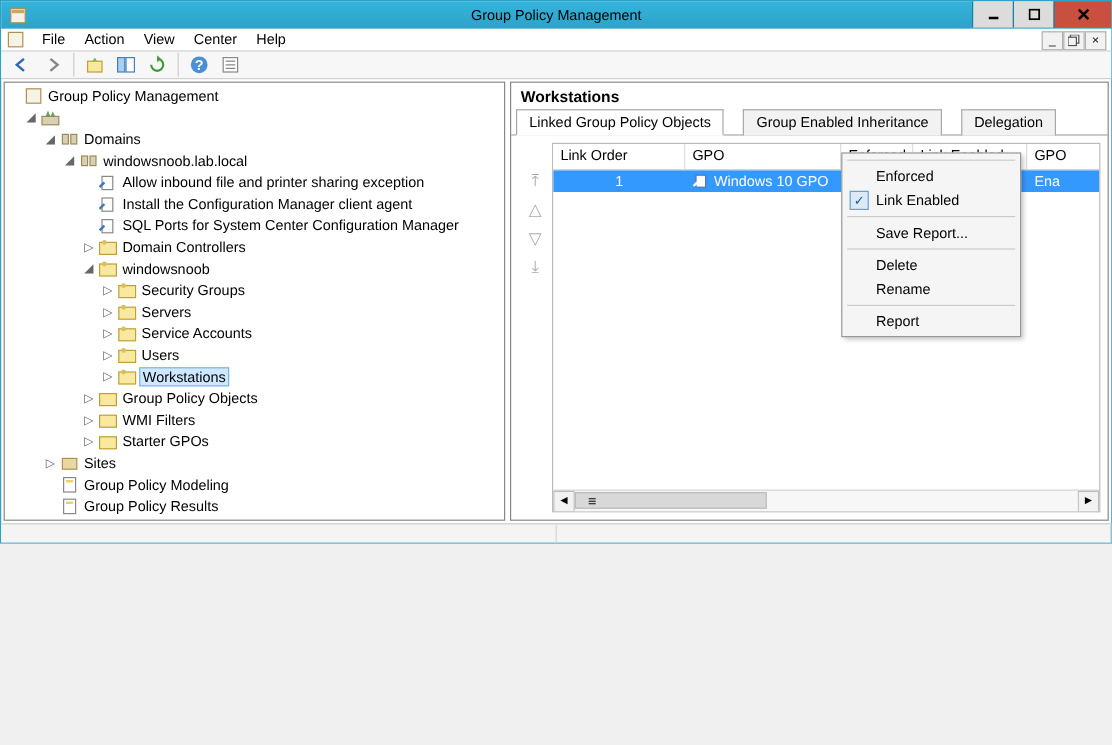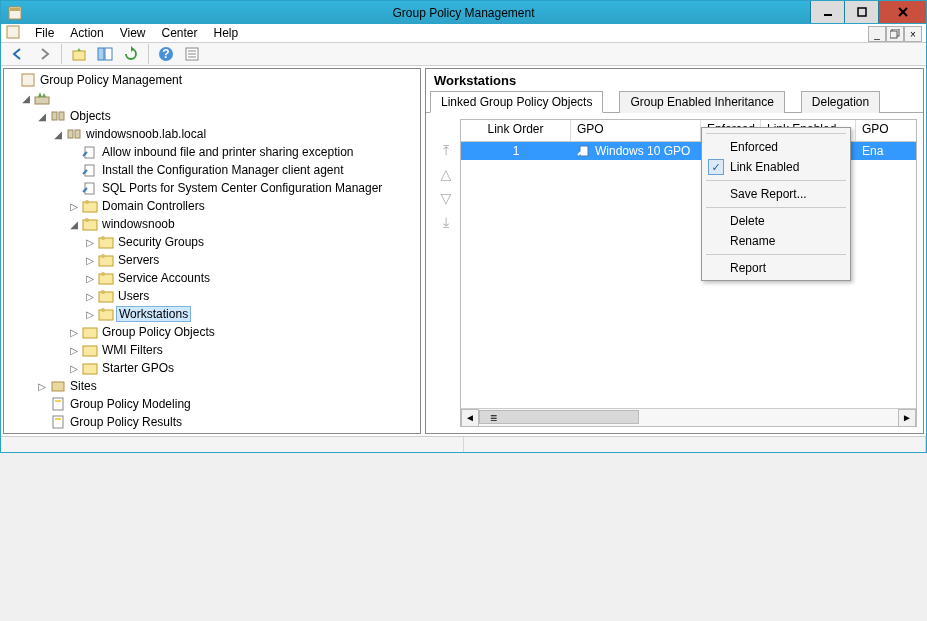--- a/index.html
+++ b/index.html
@@ -32,21 +32,21 @@
   display: flex; align-items: center; justify-content: center;
   border-left: 1px solid #1c7fa0;
   font-family: Arial; font-size: 12px; font-weight: bold;
 }
 .win-btn.min { background: #dcdcdc; }
 .win-btn.max { background: #dcdcdc; }
 .win-btn.close { background: #c94f3e; color: #000; width: 48px; }
 
 .menubar {
   height: 22px; background: #fff;
-  display: flex; padding: 0 4px;
+  display: flex; align-items: center; padding: 0 4px;
   border-bottom: 1px solid #d0d0d0;
   position: relative;
 }
 .menubar .app-icon-sm { width: 16px; height: 16px; margin-right: 6px; }
 .menubar .menu-item { padding: 2px 8px; cursor: default; }
 .menubar .mdi-controls { position: absolute; right: 4px; top: 2px; display: flex; gap: 0; }
 .mdi-btn { width: 18px; height: 16px; border: 1px solid #b0b0b0; background: #f2f2f2; display:flex; align-items:center; justify-content:center; font-size:10px; }
 
 .toolbar {
   height: 28px; background: #f7f7f7;
@@ -253,21 +253,21 @@
         </div>
 
         <div class="tree-row" style="padding-left:32px">
           <span class="toggle">◢</span>
           <span class="icon">
               <svg width="16" height="16">
                 <rect x="2" y="4" width="5" height="8" fill="#d8d0b0" stroke="#9a8a60"></rect>
                 <rect x="9" y="4" width="5" height="8" fill="#d8d0b0" stroke="#9a8a60"></rect>
               </svg>
             </span>
-          <span class="label">Objects</span>
+          <span class="label">Domains</span>
         </div>
 
         <div class="tree-row" style="padding-left:48px">
           <span class="toggle">◢</span>
           <span class="icon">
               <svg width="16" height="16">
                 <rect x="2" y="4" width="5" height="8" fill="#d8d0b0" stroke="#9a8a60"></rect>
                 <rect x="9" y="4" width="5" height="8" fill="#d8d0b0" stroke="#9a8a60"></rect>
               </svg>
             </span>
@@ -445,21 +445,21 @@
       <div class="table-area">
         <div class="row-buttons">
           <div class="row-btn">⤒</div>
           <div class="row-btn">△</div>
           <div class="row-btn">▽</div>
           <div class="row-btn">⤓</div>
         </div>
 
         <div class="table-scroll">
           <div class="table-head">
-            <div class="th" style="width:110px;text-align:center">Link Order</div>
+            <div class="th" style="width:110px;text-align:left">Link Order</div>
             <div class="th" style="width:130px">GPO</div>
             <div class="th" style="width:60px">Enforced</div>
             <div class="th" style="width:95px">Link Enabled</div>
             <div class="th" style="flex:1">GPO</div>
           </div>
           <div class="table-body">
             <div class="tr selected">
               <div class="td" style="width:110px;justify-content:center">1</div>
               <div class="td" style="width:130px">
                 <span>

